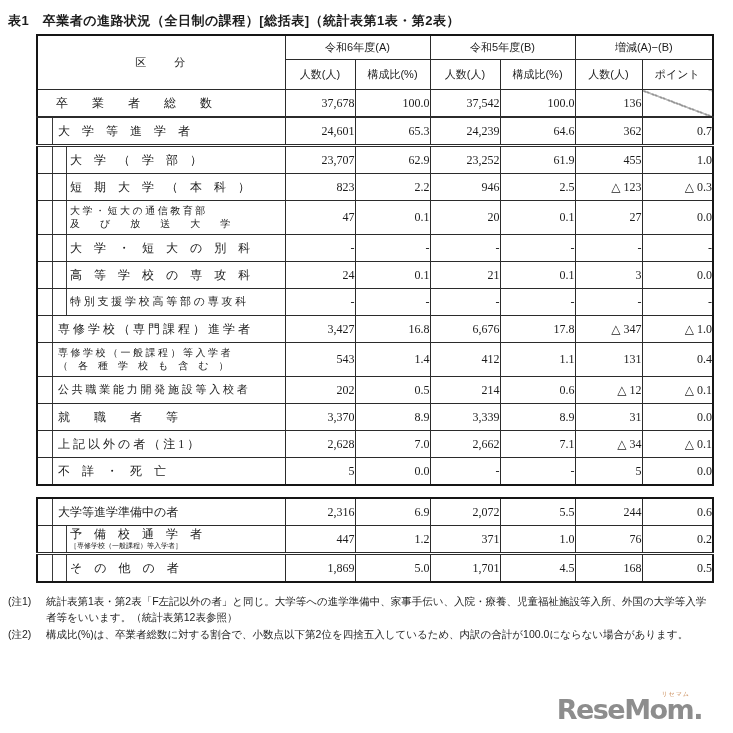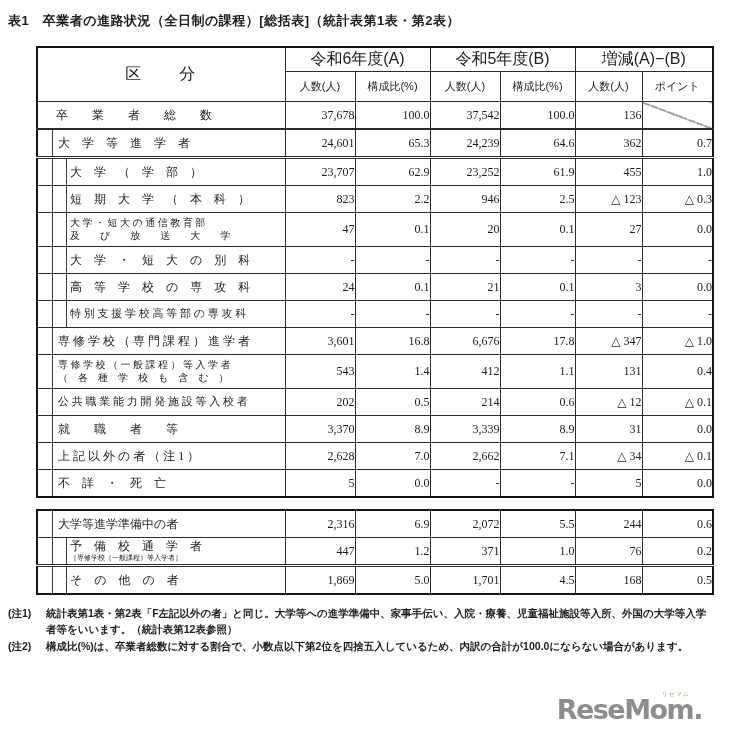--- a/index.html
+++ b/index.html
@@ -1,26 +1,26 @@
 <!DOCTYPE html>
 <html><head>
 <meta charset="utf-8">
 <style>
   html,body{margin:0;padding:0;background:#fff;}
   #page{position:relative;width:733px;height:733px;background:#fff;overflow:hidden;
         font-family:"Liberation Sans","DejaVu Sans",sans-serif;color:#1c1c1c;}
-  .title{margin:12px 0 16px 8px;font-size:13px;font-weight:bold;letter-spacing:.5px;}
+  .title{margin:12px 0 4px 8px;font-size:13px;font-weight:bold;letter-spacing:.5px;}
 
   table.stat{border-collapse:collapse;table-layout:fixed;margin-left:36px;
              font-family:"Liberation Serif","DejaVu Serif",serif;}
   table.stat td,table.stat th{border:1px solid #2b2b2b;padding:0;vertical-align:middle;
              font-weight:normal;font-size:12px;}
   table.stat{border:2px solid #151515;}
   thead th{font-family:"Liberation Sans","DejaVu Sans",sans-serif;text-align:center;}
-  thead tr.g th{height:23px;font-size:16px;}
+  thead tr.g th{height:23px;font-size:11px;}
   thead tr.s th{height:29px;font-size:11px;}
   th.kubun{font-size:12.5px;letter-spacing:2px;}
 
   td.num{text-align:right;padding-right:6px;height:26px;}
   td.lbl{position:relative;background-repeat:no-repeat;}
   td.lbl .t{display:block;font-size:12px;line-height:1.25;white-space:nowrap;}
   td.lbl .t2{display:block;font-size:10px;line-height:1.2;white-space:nowrap;}
   td.lbl .t3{display:block;font-size:7px;line-height:1.1;letter-spacing:0;white-space:nowrap;margin-top:1px;}
   tr.h2 td{height:33px;}
   .lv0 .t,.lv0 .t2,.lv0 .t3{margin-left:18px;margin-right:18px;}
@@ -31,21 +31,21 @@
              background-size:1px 100%,1px 100%;background-position:14px 0,28px 0;}
   td.small .t{font-size:10px;}
   td.small2 .t{font-size:11px;}
   tr.thick td{border-bottom-width:2px;}
   tr.double td{border-bottom-style:double;border-bottom-width:3px;}
   td.diag{background:linear-gradient(to top right,
           transparent calc(50% - .6px),#6f6f6f calc(50% - .6px),
           #6f6f6f calc(50% + .6px),transparent calc(50% + .6px));}
   .tgap{height:11px;}
 
-  .notes{margin:10px 0 0 8px;width:700px;font-size:10.5px;line-height:1.55;font-weight:bold;}
+  .notes{margin:10px 0 0 8px;width:700px;font-size:10.5px;line-height:1.55;}
   .note{display:flex;}
   .note .nl{flex:0 0 38px;}
   .note .nt{flex:1;width:640px;}
 
   .logo{position:absolute;right:31px;bottom:8px;color:#8d8d8d;
         font-family:"DejaVu Sans","Liberation Sans",sans-serif;font-weight:bold;
         font-size:27px;letter-spacing:-1.5px;}
   .logo .ruby{position:absolute;top:-4px;right:12px;font-size:6px;font-weight:normal;
         letter-spacing:1px;color:#c98a56;}
   .logo .dot{color:#8d8d8d;}
@@ -170,21 +170,21 @@
           <td class="num">-</td>
           <td class="num">-</td>
           <td class="num">-</td>
           <td class="num">-</td>
           <td class="num">-</td>
         </tr>
         <tr>
           <td class="lbl lv1 stripe1">
             <span class="t">専 修 学 校 （ 専 門 課 程 ） 進 学 者</span>
           </td>
-          <td class="num">3,601</td>
+          <td class="num">3,427</td>
           <td class="num">16.8</td>
           <td class="num">6,676</td>
           <td class="num">17.8</td>
           <td class="num">△ 347</td>
           <td class="num">△ 1.0</td>
         </tr>
         <tr class="h2">
           <td class="lbl lv1 stripe1 small">
             <span class="t">専 修 学 校 （ 一 般 課 程 ） 等 入 学 者</span>
             <span class="t2">（　各　種　学　校　も　含　む　）</span>

